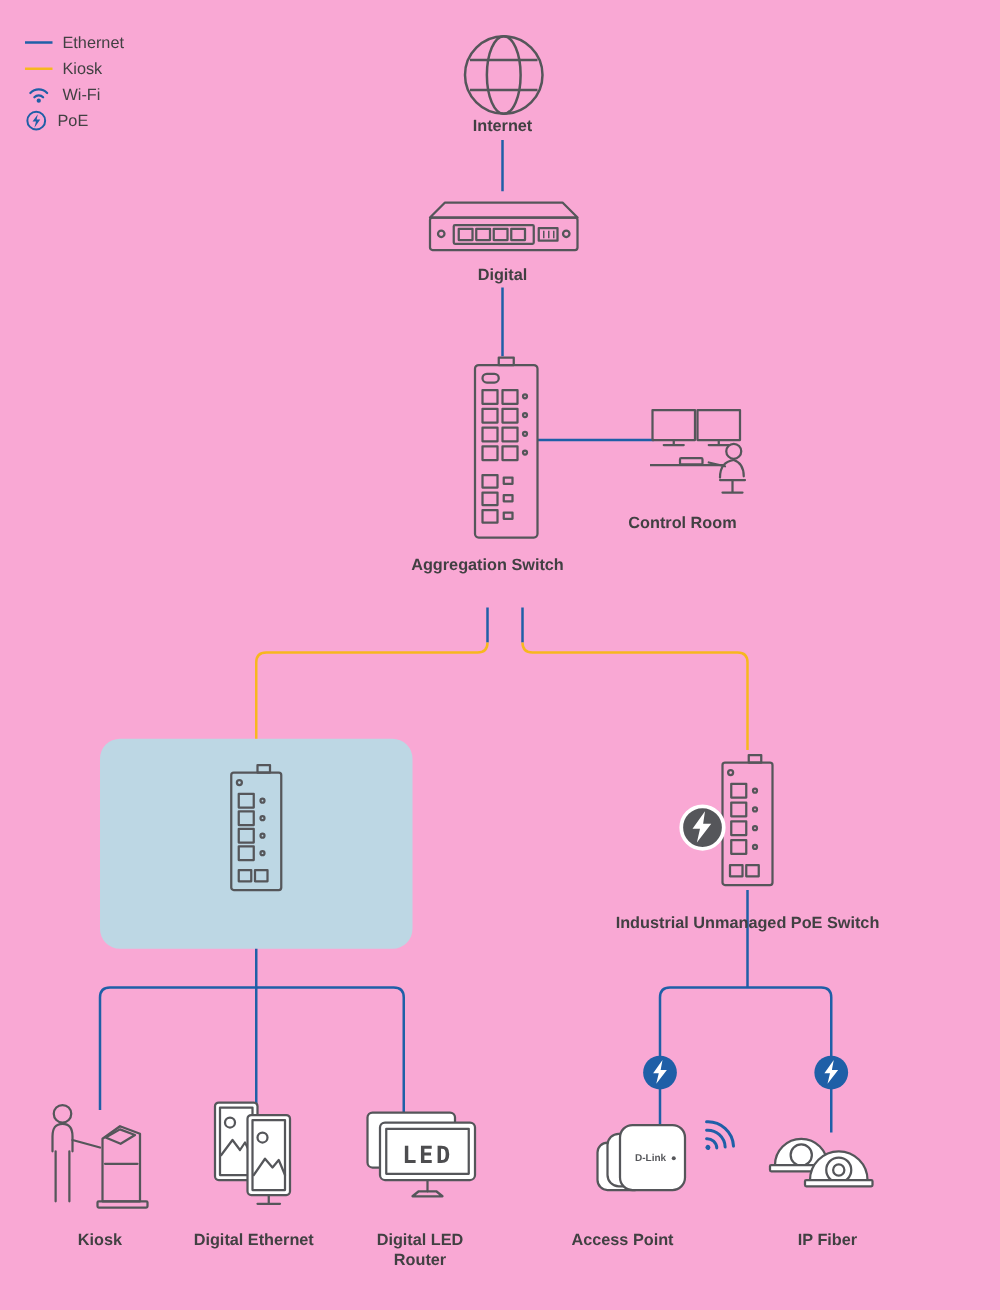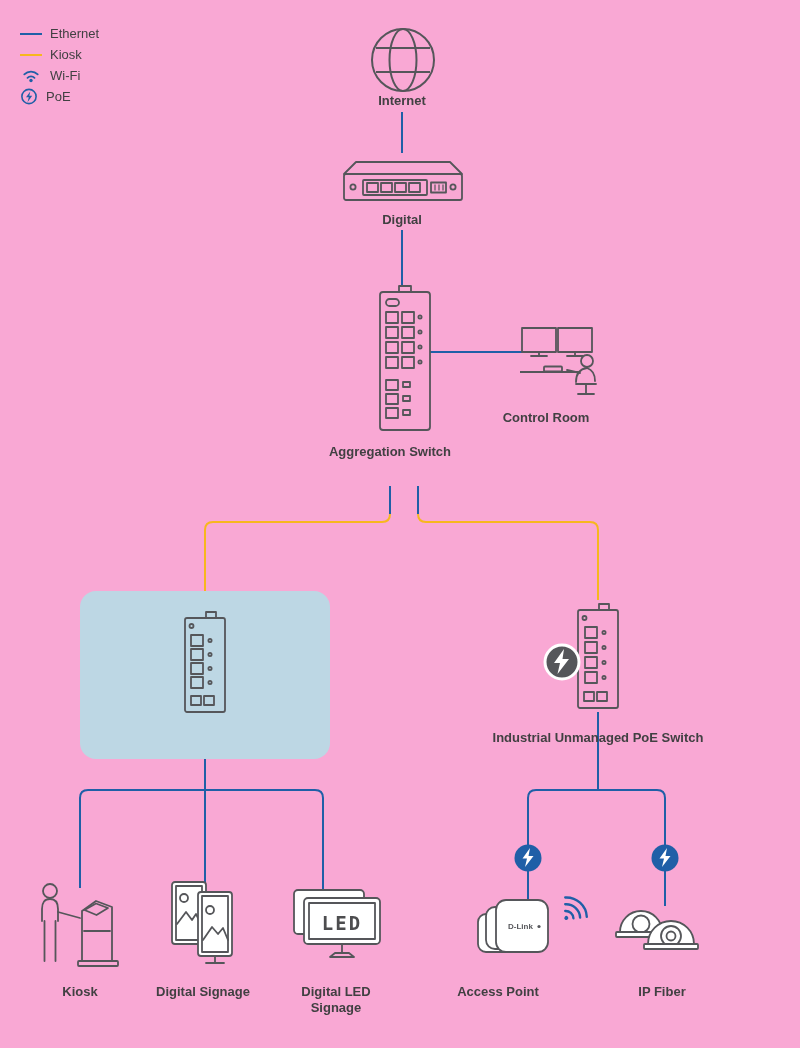--- a/index.html
+++ b/index.html
@@ -197,31 +197,31 @@
     <rect x="10" y="2" width="34" height="62" rx="3" fill="#fff"></rect>
     <rect x="14" y="6" width="26" height="54"></rect>
     <circle cx="22" cy="18" r="4"></circle>
     <path d="M15 44 L24 32 L30 40 L34 34 L39 44"></path>
     <rect x="36" y="12" width="34" height="64" rx="3" fill="#fff"></rect>
     <rect x="40" y="16" width="26" height="56"></rect>
     <circle cx="48" cy="30" r="4"></circle>
     <path d="M41 60 L50 47 L56 54 L61 48 L66 60"></path>
     <path d="M53 76 V83 M44 83 H62"></path>
   </svg>
-  <div class="node-label" style="left:143px;top:984px;width:120px">Digital Signage</div>
+  <div class="node-label" style="left:143px;top:984px;width:120px">Digital Ethernet</div>
 
   <svg class="abs" style="left:286px;top:886px" width="100" height="88" viewBox="0 0 100 88" fill="none" stroke="#55565a" stroke-width="1.8" stroke-linejoin="round" stroke-linecap="round">
     <rect x="8" y="4" width="70" height="44" rx="4" fill="#fff"></rect>
     <rect x="18" y="12" width="76" height="46" rx="4" fill="#fff"></rect>
     <rect x="23" y="17" width="66" height="36"></rect>
     <text x="56" y="44" text-anchor="middle" stroke="none" fill="#4d4d4f" font-family="DejaVu Sans Mono, monospace" font-size="19" font-weight="bold" letter-spacing="2">LED</text>
     <path d="M56 58 V67"></path>
     <path d="M44 71 H68 L63 67 H49 Z"></path>
   </svg>
-  <div class="node-label" style="left:291px;top:984px;width:90px">Digital LED Signage</div>
+  <div class="node-label" style="left:291px;top:984px;width:90px">Digital LED Router</div>
 
   <svg class="abs" style="left:470px;top:884px" width="120" height="80" viewBox="0 0 120 80" fill="none" stroke="#55565a" stroke-width="1.8" stroke-linejoin="round" stroke-linecap="round">
     <rect x="8" y="30" width="38" height="38" rx="8" fill="#fff"></rect>
     <rect x="16" y="23" width="42" height="42" rx="9" fill="#fff"></rect>
     <rect x="26" y="16" width="52" height="52" rx="10" fill="#fff"></rect>
     <text x="38" y="45" stroke="none" fill="#55565a" font-family="Liberation Sans, sans-serif" font-size="8" font-weight="bold">D-Link</text>
     <circle cx="69" cy="42.5" r="1.6" fill="#55565a" stroke="none"></circle>
     <g transform="translate(3 -5) rotate(42 96 36)" stroke="#1f5fa7" stroke-width="2.4">
       <circle cx="96" cy="40" r="2" fill="#1f5fa7" stroke="none"></circle>
       <path d="M90.5 35.5 a7.8 7.8 0 0 1 11 0"></path>

